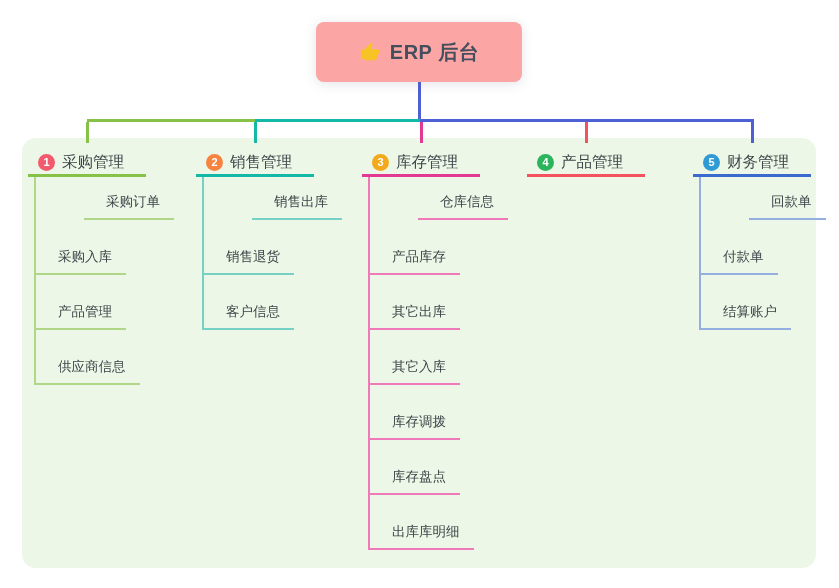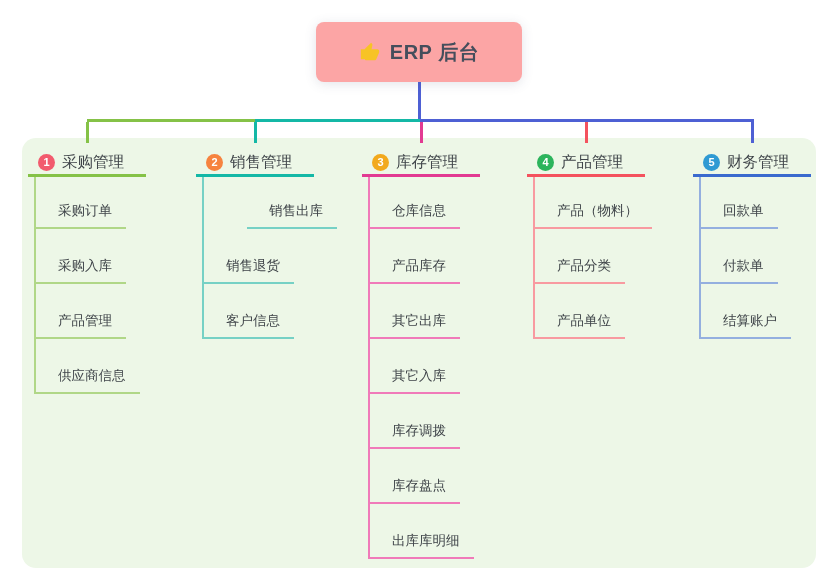--- a/index.html
+++ b/index.html
@@ -28,21 +28,21 @@
     border-bottom:3px solid;width:118px;
   }
   .badge{
     width:17px;height:17px;border-radius:50%;flex:0 0 17px;
     color:#fff;font-size:11px;font-weight:700;line-height:17px;
     text-align:center;margin:0 7px 0 10px;
   }
   .branch-title-text{font-size:15.5px;font-weight:500;}
   .children{margin-left:6px;border-left:2px solid;}
   .child{height:55px;display:flex;align-items:flex-end;}
-  .child:first-child{height:52px;}
+  .child:first-child{height:43px;padding-left:48px;}
   .child-label{
     display:inline-block;border-bottom:2px solid;
     padding:0 14px 7px 22px;font-size:13.5px;
   }
 </style>
 </head>
 <body>
 
 <div class="canvas" style="color: rgb(63, 68, 73);">
   <div class="panel" style="background: rgb(237, 247, 231);"></div>
@@ -86,21 +86,21 @@
   </div>
         </div>
   </div>
       <div class="branch" style="left: 196px;">
     <div class="branch-title" style="border-bottom-color: rgb(20, 184, 166);">
       <span class="badge" style="background: rgb(246, 131, 63);">2</span>
       <span class="branch-title-text">销售管理</span>
     </div>
     <div class="children" style="border-left-color: rgb(118, 209, 197);">
           <div class="child">
-    <span class="child-label" style="border-bottom-color: rgb(118, 209, 197); margin-left: 43px;">销售出库</span>
+    <span class="child-label" style="border-bottom-color: rgb(118, 209, 197);">销售出库</span>
   </div>
           <div class="child">
     <span class="child-label" style="border-bottom-color: rgb(118, 209, 197);">销售退货</span>
   </div>
           <div class="child">
     <span class="child-label" style="border-bottom-color: rgb(118, 209, 197);">客户信息</span>
   </div>
         </div>
   </div>
       <div class="branch" style="left: 362px;">
@@ -130,31 +130,20 @@
           <div class="child">
     <span class="child-label" style="border-bottom-color: rgb(240, 122, 185); margin-top: 29px;">出库库明细</span>
   </div>
         </div>
   </div>
       <div class="branch" style="left: 527px;">
     <div class="branch-title" style="border-bottom-color: rgb(244, 82, 94);">
       <span class="badge" style="background: rgb(44, 180, 92);">4</span>
       <span class="branch-title-text">产品管理</span>
     </div>
-    <div class="children" style="border-left-color: rgb(248, 154, 160);">
-          <div class="child">
-    <span class="child-label" style="border-bottom-color: rgb(248, 154, 160);">产品（物料）</span>
-  </div>
-          <div class="child">
-    <span class="child-label" style="border-bottom-color: rgb(248, 154, 160);">产品分类</span>
-  </div>
-          <div class="child">
-    <span class="child-label" style="border-bottom-color: rgb(248, 154, 160);">产品单位</span>
-  </div>
-        </div>
   </div>
       <div class="branch" style="left: 693px;">
     <div class="branch-title" style="border-bottom-color: rgb(58, 106, 206);">
       <span class="badge" style="background: rgb(47, 154, 211);">5</span>
       <span class="branch-title-text">财务管理</span>
     </div>
     <div class="children" style="border-left-color: rgb(148, 175, 223);">
           <div class="child">
     <span class="child-label" style="border-bottom-color: rgb(148, 175, 223);">回款单</span>
   </div>

